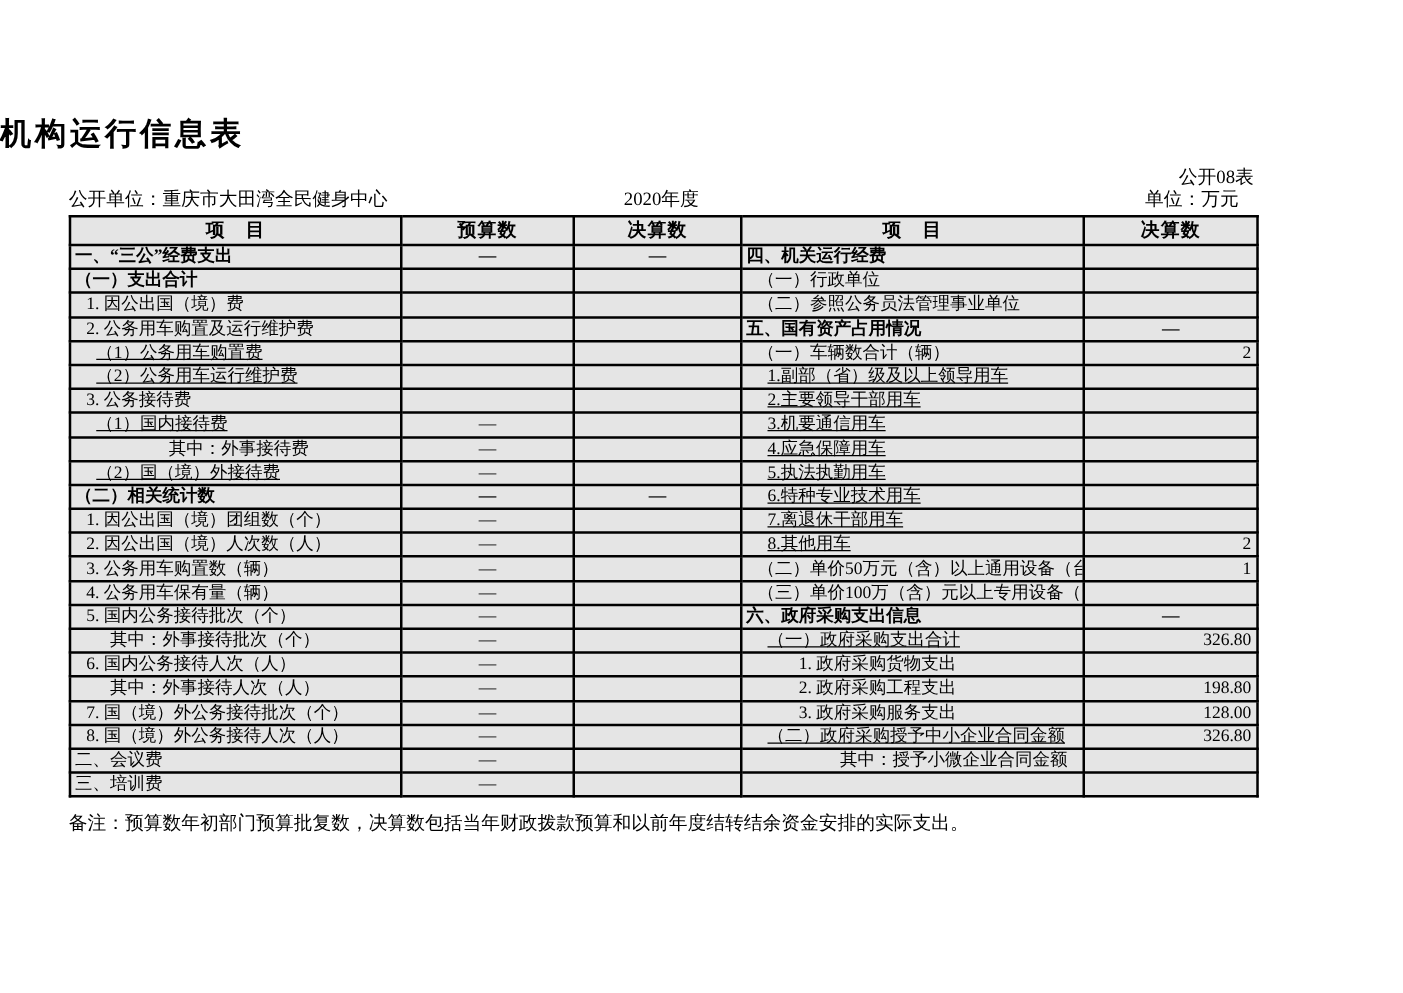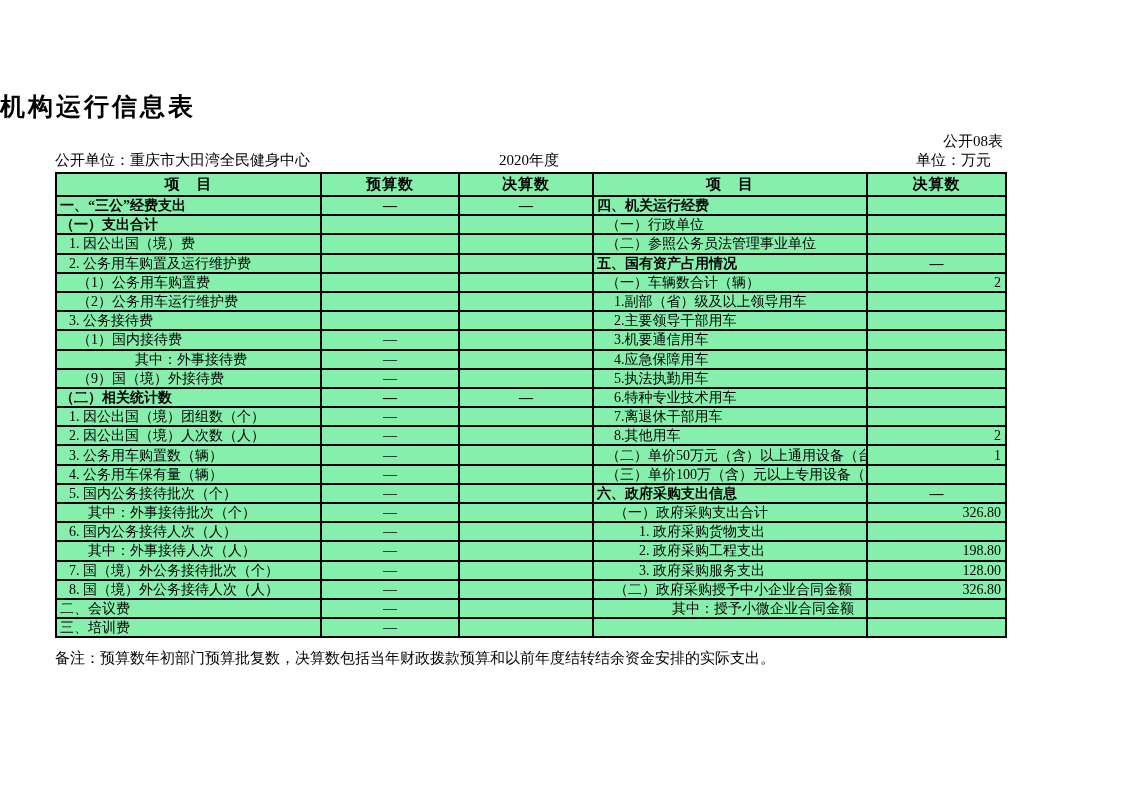--- a/index.html
+++ b/index.html
@@ -9,30 +9,30 @@
   .title{position:absolute;top:90px;left:0;width:1060px;
          font-family:"Liberation Sans","DejaVu Sans",sans-serif;
          font-size:25px;font-weight:bold;letter-spacing:3px;}
   .form-no{position:absolute;top:132px;left:55px;width:948px;text-align:right;font-size:15px;}
   .meta{position:absolute;top:151px;left:55px;width:948px;font-size:15px;line-height:18px;}
   .meta .m-left{position:absolute;left:0;top:0;}
   .meta .m-center{position:absolute;left:0;top:0;width:100%;text-align:center;}
   .meta .m-right{position:absolute;right:12px;top:0;}
 
   .tbl-wrap{position:absolute;top:172px;left:55px;}
-  table{border-collapse:collapse;table-layout:fixed;width:950px;background:#86efac;}
+  table{border-collapse:collapse;table-layout:fixed;width:950px;background:#e5e5e5;}
   col.c1{width:265px;} col.c2{width:138px;} col.c3{width:134px;} col.c4{width:274px;} col.c5{width:139px;}
   th,td{border:2px solid #000;overflow:hidden;white-space:nowrap;}
   th{height:21px;font-size:15px;font-weight:bold;text-align:center;padding:0;letter-spacing:1px;}
   td{height:17.2px;font-size:14px;line-height:15px;padding:0 2px;}
   td.lbl{text-align:left;}
   td.val{text-align:center;}
   td.num{text-align:right;padding-right:4px;}
   td.b{font-weight:bold;}
-  .ind0{padding-left:3px;} .ind1{padding-left:12px;} .ind2{padding-left:20px;}
+  .ind0{padding-left:3px;} .ind1{padding-left:12px;} .ind2{padding-left:20px;text-decoration:underline;}
   .ind3{padding-left:31px;} .ind4{padding-left:45px;} .ind5{padding-left:78px;}
 
   .remark{position:absolute;top:649px;left:55px;width:1010px;font-size:15px;}
 </style>
 </head>
 <body>
 
 <div class="page">
 
   <div class="title">机构运行信息表</div>
@@ -121,21 +121,21 @@
             <td class="num"></td>
           </tr>
           <tr>
             <td class="lbl ind5">其中：外事接待费</td>
             <td class="val">—</td>
             <td class="val"></td>
             <td class="lbl ind2">4.应急保障用车</td>
             <td class="num"></td>
           </tr>
           <tr>
-            <td class="lbl ind2">（9）国（境）外接待费</td>
+            <td class="lbl ind2">（2）国（境）外接待费</td>
             <td class="val">—</td>
             <td class="val"></td>
             <td class="lbl ind2">5.执法执勤用车</td>
             <td class="num"></td>
           </tr>
           <tr>
             <td class="lbl ind0 b">（二）相关统计数</td>
             <td class="val b">—</td>
             <td class="val b">—</td>
             <td class="lbl ind2">6.特种专业技术用车</td>

